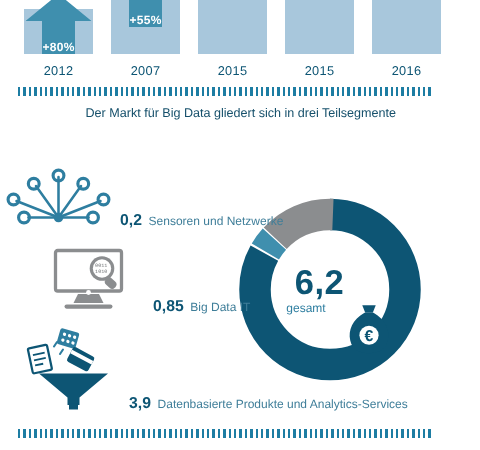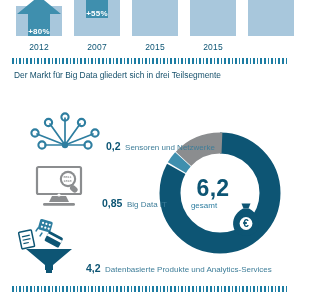--- a/index.html
+++ b/index.html
@@ -36,21 +36,21 @@
     position: absolute; left: 12px; right: 12px; height: 6px;
     background-image: repeating-linear-gradient(
       to right, #1d7da3 0 1.6px, rgba(255,255,255,0) 1.6px 3.6px);
   }
   .divider.top { top: 58px; }
   .divider.bottom { top: 286px; }
 
   
   .headline {
     position: absolute; left: 14px; top: 70px; width: 250px;
-    font-size: 8.4px; line-height: 11.5px; color: #16506b;
+    font-size: 8.4px; line-height: 11.5px; color: #16506b; text-align: right;
   }
   .headline .l2 { display: block; }
 
   
   .donut-wrap { position: absolute; left: 142px; top: 104px; width: 156px; height: 178px; }
   .donut-wrap svg { display: block; }
   .donut-center {
     position: absolute; left: 0; top: 0; width: 156px; height: 178px;
     display: flex; flex-direction: column; align-items: center; justify-content: center;
     pointer-events: none;
@@ -70,21 +70,21 @@
   .legend-icon { flex: 0 0 auto; }
   .legend-text { padding-left: 4px; padding-bottom: 2px; }
   .legend-val {
     font-size: 10.5px; font-weight: bold; color: #0d5574; line-height: 11px;
   }
   .legend-name {
     font-size: 8px; color: #3f7e99; line-height: 9.5px; white-space: nowrap;
   }
   .legend-name.multi { white-space: normal; width: 92px; text-align: center; }
 
-  #row-sensors { left: 28px; top: 112px; }
+  #row-sensors { left: 2px; top: 112px; }
   #row-sensors .legend-text { text-align: center; }
   #row-it { left: 34px; top: 165px; }
   #row-products { left: 16px; top: 218px; }
 </style>
 </head>
 <body>
 
 <div id="page">
 
   <div class="barchart">
@@ -116,20 +116,21 @@
       <svg viewBox="0 0 44 40" preserveAspectRatio="none" aria-hidden="true">
         <path d="M22 0 L44 18 L33 18 L33 40 L11 40 L11 18 L0 18 Z" fill="#3f8fae"></path>
       </svg>
       <span>+55%</span>
     </div>
 
     <div class="bar-year" style="left:16px;margin-top:37px;">2012</div>
     <div class="bar-year" style="left:74px;">2007</div>
     <div class="bar-year" style="left:132px;">2015</div>
     <div class="bar-year" style="left:190px;margin-top:28px;">2015</div>
+    <div class="bar-year" style="left:248px;">2016</div>
   </div>
 
   <div class="divider top"></div>
   <div class="divider bottom"></div>
 
   <div class="headline">
     <span>Der Markt für Big Data gliedert sich in drei Teilsegmente</span>
   </div>
 
   <div class="donut-wrap">
@@ -236,18 +237,18 @@
             <line x1="20" y1="13" x2="22" y2="10"></line>
             <line x1="24" y1="18" x2="26" y2="15"></line>
           </g>
         </g>
 
         <path d="M10 31 L56 31 L37 47 L37 52 L29 52 L29 47 Z" fill="#0d5574"></path>
         <rect x="30" y="51" width="6" height="4" fill="#0d5574"></rect>
       </svg>
     </span>
     <span class="legend-text">
-      <span class="legend-val">4,2</span>
+      <span class="legend-val">3,9</span>
       <span class="legend-name multi">Datenbasierte Produkte und Analytics-Services</span>
     </span>
   </div>
 
 </div>
 
 </body></html>

